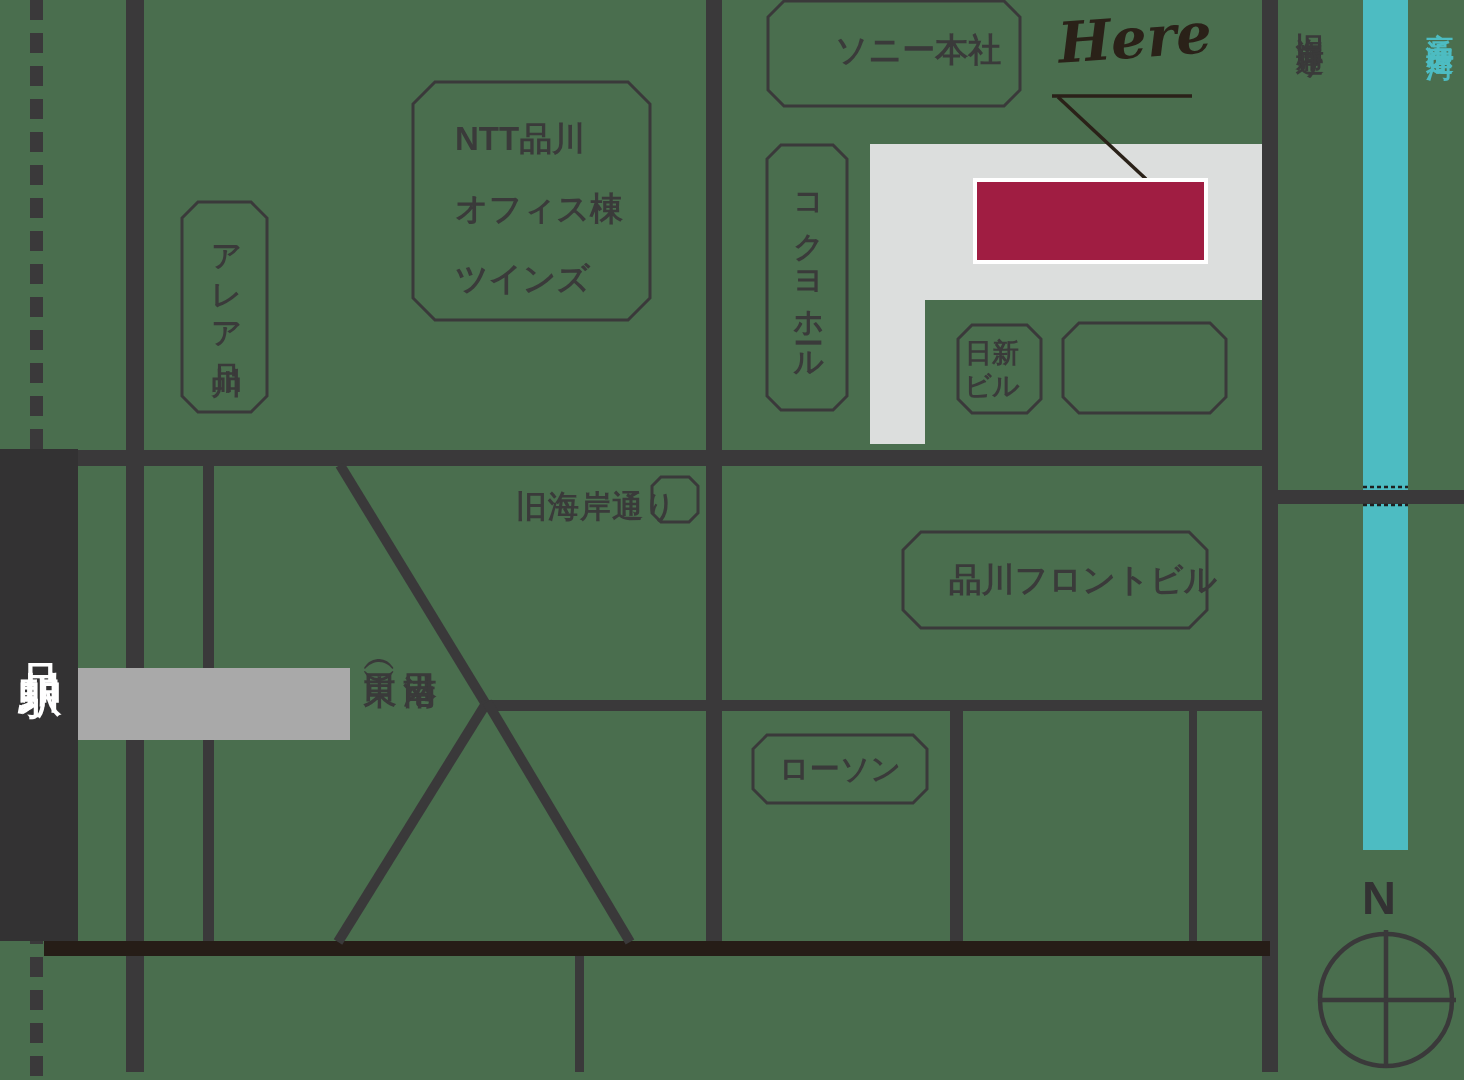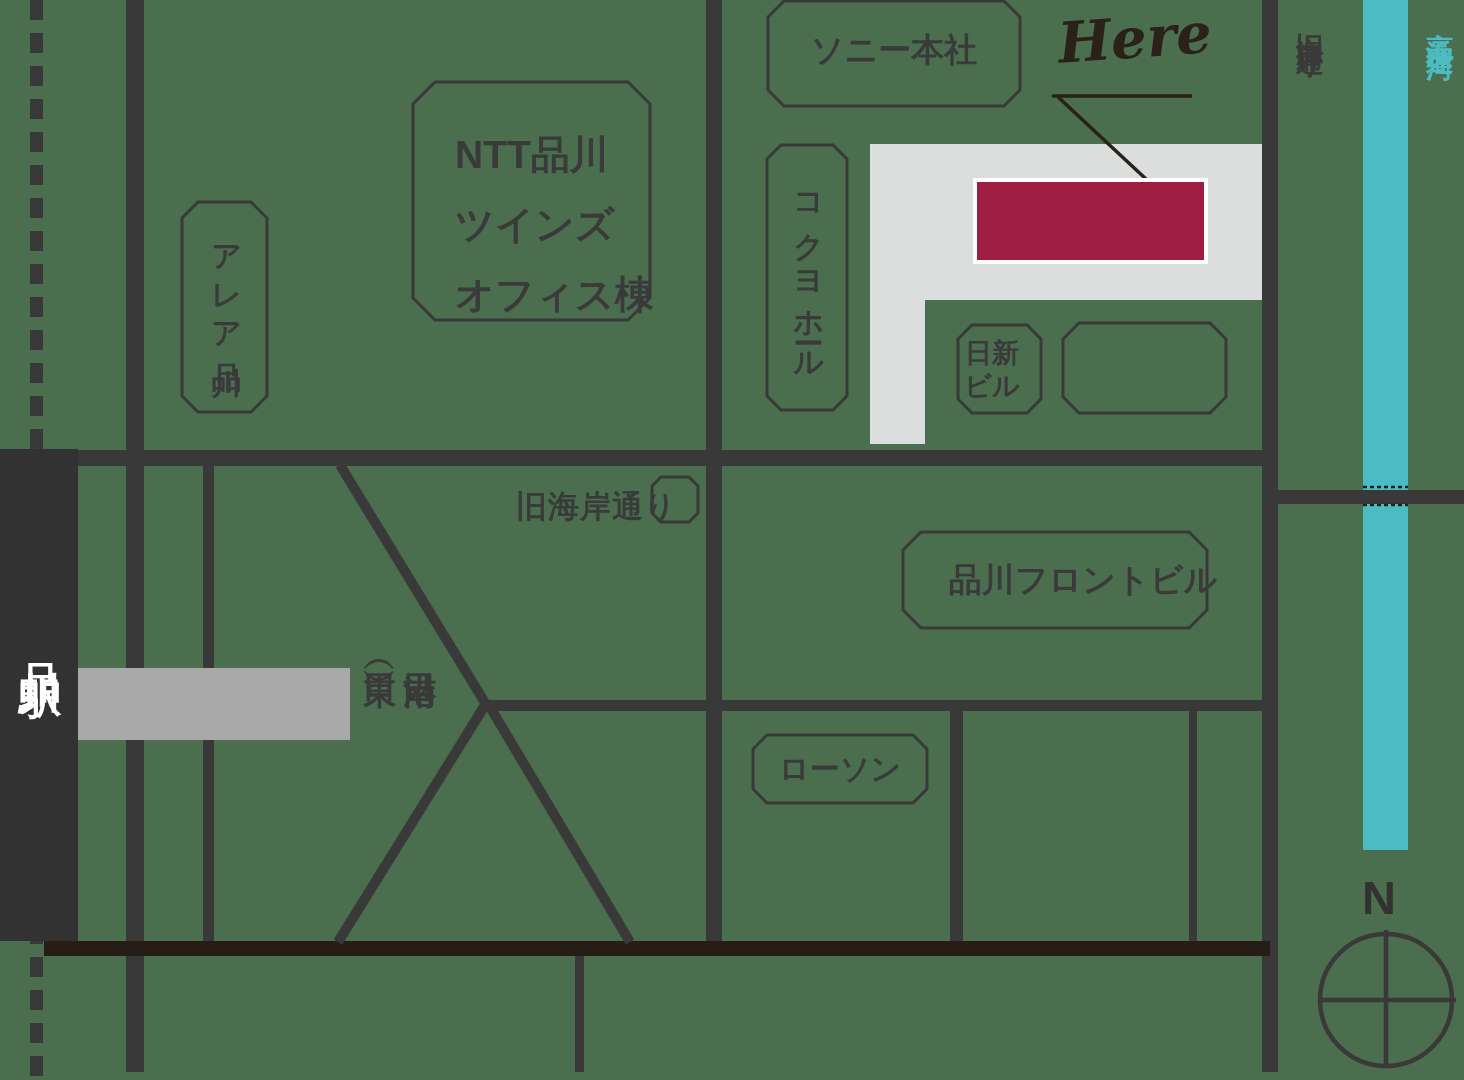--- a/index.html
+++ b/index.html
@@ -16,23 +16,23 @@
   
   .plaza{position:absolute;background:#dcdedd;}
   
   .marker{position:absolute;left:973px;top:178px;width:227px;height:78px;
           background:#a01d42;border:4px solid #ffffff;}
   
   .lbl{position:absolute;color:#3a3a3a;font-weight:700;line-height:1.15;}
   .v{writing-mode:vertical-rl;}
   .station-name{left:16px;top:630px;font-size:42px;letter-spacing:8px;color:#ffffff;}
   .area-label{left:209px;top:225px;font-size:30px;letter-spacing:4px;}
-  .ntt-label{left:455px;top:120px;font-size:39px;line-height:70px;}
+  .ntt-label{left:455px;top:104px;font-size:33px;line-height:70px;}
   .ntt-label span{display:block;}
-  .sony-label{left:768px;top:31px;width:252px;text-align:center;font-size:33px;}
+  .sony-label{left:768px;top:31px;width:252px;text-align:center;font-size:33px;padding-left:24px;}
   .kokuyo-label{left:791px;top:174px;font-size:30px;letter-spacing:4px;}
   .nisshin-label{left:958px;top:337px;width:68px;text-align:center;font-size:27px;line-height:33px;}
   .nisshin-label span{display:block;}
   .front-label{left:903px;top:561px;width:360px;text-align:center;font-size:33px;}
   .dennys-label{left:753px;top:752px;width:174px;text-align:center;font-size:30px;}
   .lawson-label{left:516px;top:489px;font-size:31px;letter-spacing:1px;}
   .konan-label{right:1024px;top:648px;font-size:33px;line-height:40px;letter-spacing:1px;}
   .konan-label span{display:block;}
   .kaigan-label{left:1293px;top:10px;font-size:28px;letter-spacing:5px;font-weight:700;}
   .takahama-label{left:1423px;top:10px;font-size:28px;letter-spacing:7px;color:#4dbcc2;font-weight:700;}
@@ -102,22 +102,22 @@
   </svg>
 
   <div class="marker"></div>
 
   <div class="lbl v station-name">品川駅</div>
 
   <div class="lbl v area-label">アレア品川</div>
 
   <div class="lbl ntt-label">
     <span>NTT品川</span>
+    <span>オフィス棟</span>
     <span>ツインズ</span>
-    <span>オフィス棟</span>
   </div>
 
   <div class="lbl sony-label">ソニー本社</div>
 
   <div class="lbl v kokuyo-label">コクヨホール</div>
 
   <div class="lbl nisshin-label">
     <span>日新</span>
     <span>ビル</span>
   </div>

